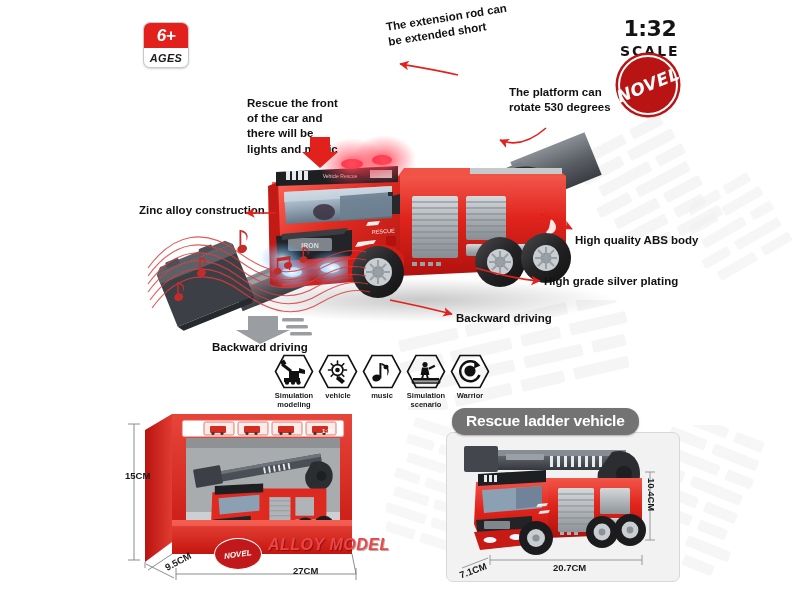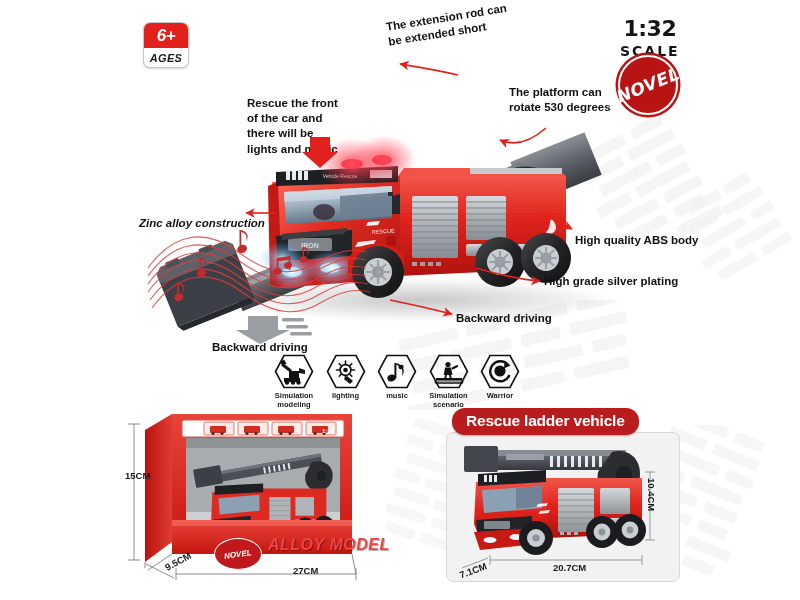--- a/index.html
+++ b/index.html
@@ -51,32 +51,32 @@
   }
 
   
   .callout{position:absolute;color:#111;font-weight:bold;font-size:11.5px;line-height:1.32;}
   .callout.rot{transform:rotate(-9deg);transform-origin:left top;}
 
   
   .arrows{position:absolute;left:0;top:0;width:800px;height:600px;pointer-events:none;}
 
   
-  .features{position:absolute;left:272px;top:353px;width:250px;display:flex;justify-content:space-between;}
+  .features{position:absolute;left:272px;top:353px;width:250px;display:flex;justify-content:flex-start;}
   .feat{width:44px;text-align:center;}
   .feat .hexwrap{width:44px;height:36px;display:flex;align-items:center;justify-content:center;}
   .feat .lbl{font-size:7.5px;font-weight:bold;color:#1a1a1a;line-height:1.25;margin-top:2px;}
 
   
   .dimtext{position:absolute;font-size:9.5px;font-weight:bold;color:#1a1a1a;}
 
   
   .rescue-title{
     position:absolute;left:452px;top:408px;
-    background:#b91c1c;color:#fff;border-radius:13px;
+    background:#737373;color:#fff;border-radius:13px;
     padding:4px 14px 5px;font-size:15.5px;font-weight:bold;letter-spacing:-.2px;
     box-shadow:0 1px 2px rgba(0,0,0,.3);
   }
   .rescue-panel{
     position:absolute;left:446px;top:432px;width:232px;height:148px;
     background:#f2f2f2;border:1px solid #d8d8d8;border-radius:7px;
   }
 
   
   .alloy{
@@ -492,21 +492,21 @@
   <div class="callout" style="left:247px;top:96px;width:110px;">
     <span style="white-space:pre-line">Rescue the front
 of the car and
 there will be
 lights and music</span>
   </div>
   <div class="callout" style="left:509px;top:85px;width:140px;">
     <span style="white-space:pre-line">The platform can
 rotate 530 degrees</span>
   </div>
-  <div class="callout" style="left:139px;top:216px;font-style:italic;">Zinc alloy construction</div>
+  <div class="callout" style="left:139px;top:203px;">Zinc alloy construction</div>
   <div class="callout" style="left:575px;top:233px;">High quality ABS body</div>
   <div class="callout" style="left:544px;top:274px;">High grade silver plating</div>
   <div class="callout" style="left:456px;top:311px;">Backward driving</div>
   <div class="callout" style="left:212px;top:340px;">Backward driving</div>
 
   <svg class="arrows">
     <defs>
       <marker id="ah" markerWidth="7" markerHeight="7" refX="5.5" refY="3" orient="auto">
         <path d="M0,0 L6,3 L0,6 L1.6,3 Z" fill="#e2211c"></path>
       </marker>
@@ -564,21 +564,21 @@
             <line x1="10.5" y1="16" x2="13.1" y2="16"></line>
             <line x1="25.9" y1="16" x2="28.5" y2="16"></line>
             <line x1="13.2" y1="9.7" x2="15" y2="11.5"></line>
             <line x1="24" y1="20.5" x2="25.8" y2="22.3"></line>
             <line x1="25.8" y1="9.7" x2="24" y2="11.5"></line>
             <line x1="15" y1="20.5" x2="13.2" y2="22.3"></line>
           </g>
           <path d="M21 22 l6 5 l-3 3 l-6 -5 z" fill="#111"></path>
         </svg>
       </div>
-      <div class="lbl">lighting</div>
+      <div class="lbl">vehicle</div>
     </div>
 
     <div class="feat">
       <div class="hexwrap">
         <svg width="40" height="35" viewBox="0 0 40 35">
           <polygon points="10,1.5 30,1.5 38.5,17.5 30,33.5 10,33.5 1.5,17.5" fill="none" stroke="#111" stroke-width="1.6"></polygon>
           <g fill="#111">
             <ellipse cx="14.5" cy="24" rx="4.2" ry="3.4" transform="rotate(-18 14.5 24)"></ellipse>
             <rect x="17.4" y="9" width="2" height="15.4"></rect>
             <path d="M19.4 9 c7 2.2 9.4 7.4 5.6 13 c1.6 -7 -1.2 -9.6 -5.6 -11 z"></path>

